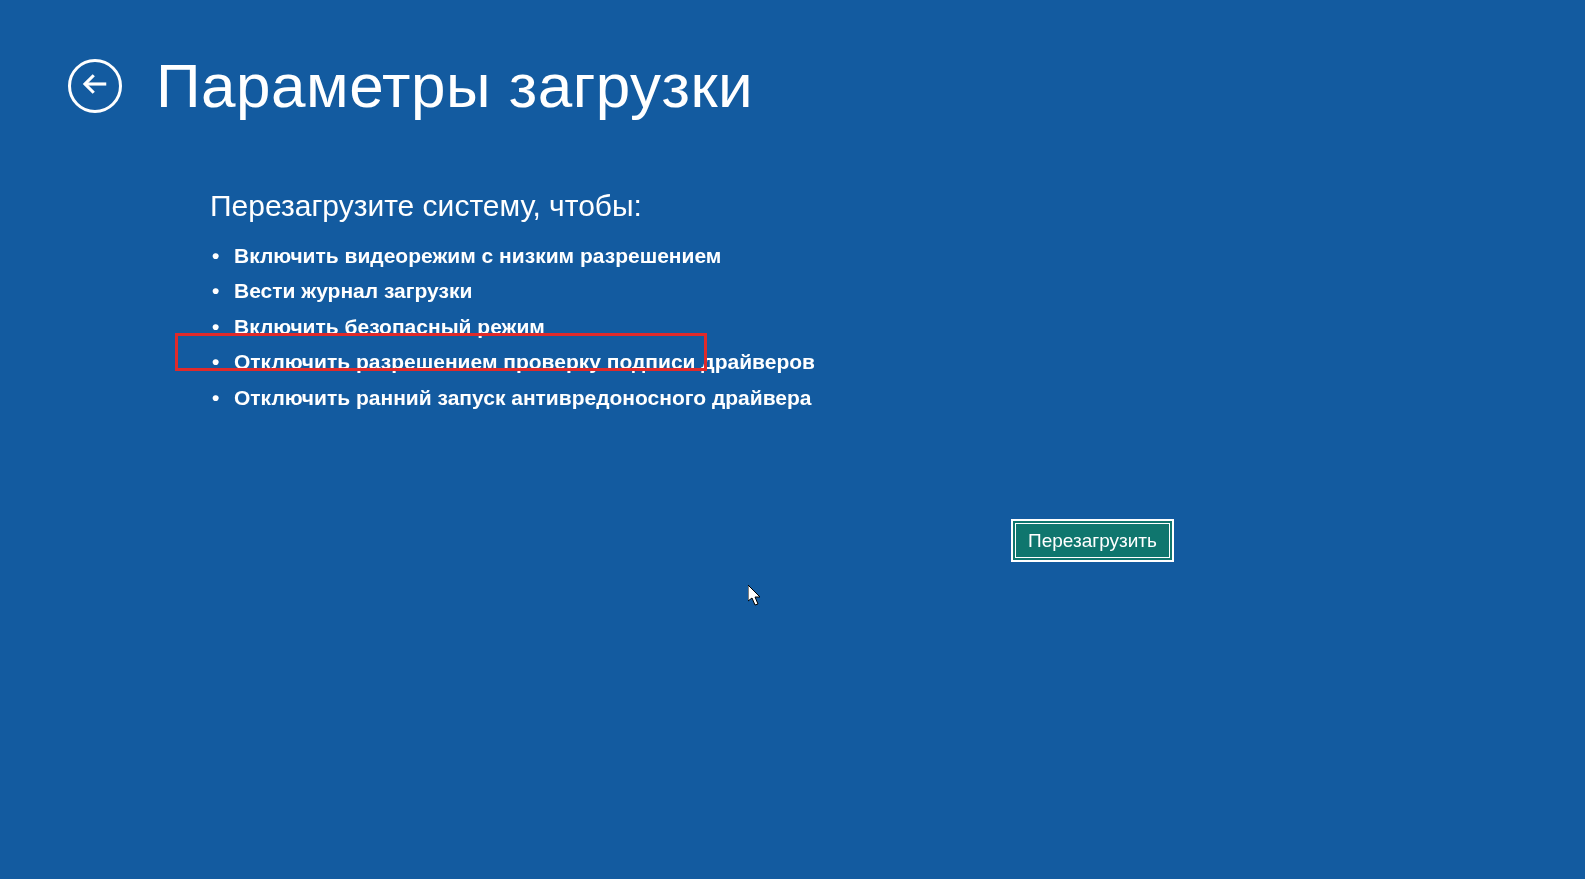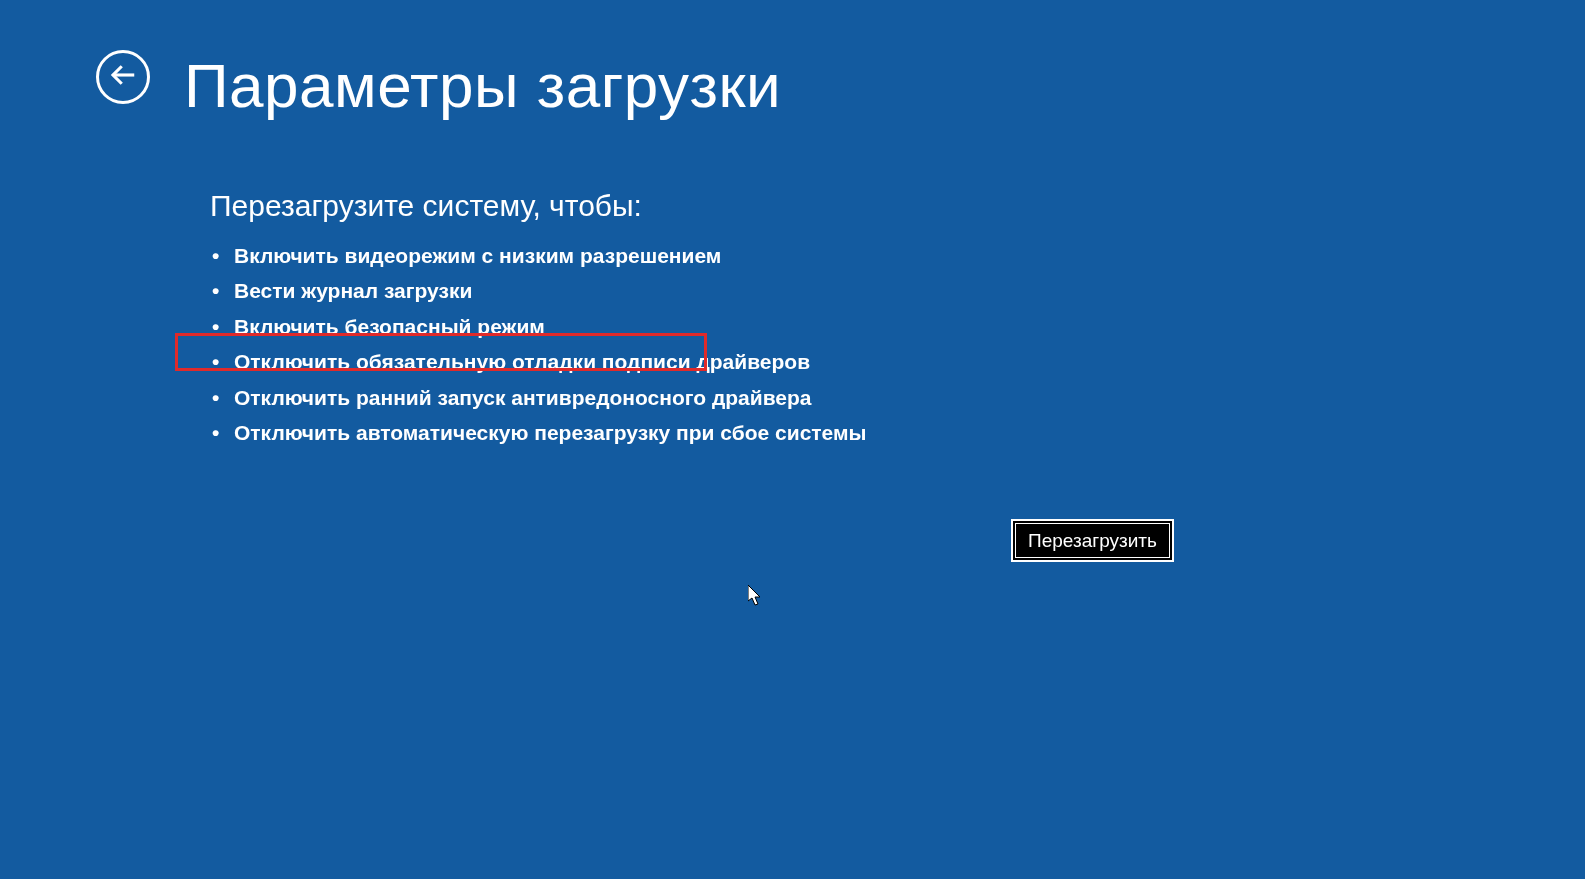--- a/index.html
+++ b/index.html
@@ -11,23 +11,23 @@
       width: 1585px;
       height: 879px;
       background-color: #135ba0;
       font-family: 'Segoe UI Light', 'Segoe UI', Arial, sans-serif;
       color: #ffffff;
       overflow: hidden;
       position: relative;
     }
     .header-row {
       display: flex;
-      align-items: flex-start;
+      align-items: center;
       padding-top: 50px;
-      padding-left: 96px;
+      padding-left: 68px;
     }
     .back-button {
       width: 54px;
       height: 54px;
       border: 3px solid #ffffff;
       border-radius: 50%;
       display: flex;
       align-items: center;
       justify-content: center;
       cursor: pointer;
@@ -77,21 +77,21 @@
       height: 38px;
       border: 3px solid #e02a2a;
       pointer-events: none;
     }
     .restart-button {
       position: absolute;
       left: 1011px;
       top: 519px;
       width: 163px;
       height: 43px;
-      background-color: #000000;
+      background-color: #0f766e;
       border: 2px solid #ffffff;
       color: #ffffff;
       font-size: 19px;
       font-family: 'Segoe UI', Arial, sans-serif;
       font-weight: 400;
       cursor: pointer;
       outline: 1px solid #ffffff;
       outline-offset: -5px;
     }
     .cursor {
@@ -117,23 +117,22 @@
   </div>
   <h1 class="page-title">Параметры загрузки</h1>
 </div>
 
 <div class="content">
   <h2 class="subtitle">Перезагрузите систему, чтобы:</h2>
   <ul class="options-list">
     <li>Включить видеорежим с низким разрешением</li>
     <li>Вести журнал загрузки</li>
     <li>Включить безопасный режим</li>
-    <li>Отключить обязательную отладки подписи драйверов</li>
+    <li>Отключить разрешением проверку подписи драйверов</li>
     <li>Отключить ранний запуск антивредоносного драйвера</li>
-    <li>Отключить автоматическую перезагрузку при сбое системы</li>
   </ul>
 </div>
 
 <div class="highlight-box"></div>
 
 <button class="restart-button">Перезагрузить</button>
 
 <div class="cursor">
   <svg viewBox="0 0 16 22">
     <path d="M0,0 L0,16 L4,13 L7,20 L10,19 L7,12 L12,12 Z" fill="#ffffff" stroke="#000000" stroke-width="1"></path>

